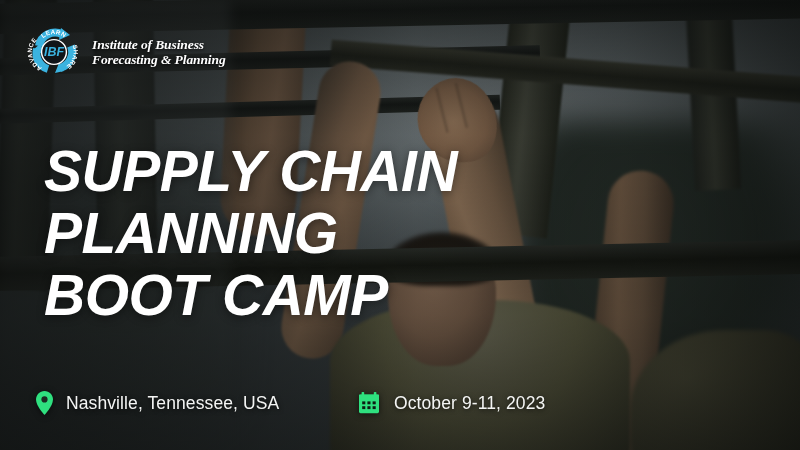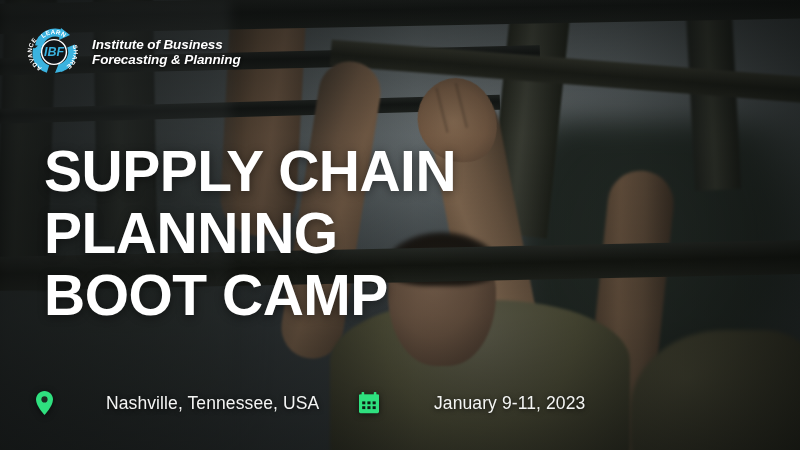--- a/index.html
+++ b/index.html
@@ -197,21 +197,21 @@
   .logo-mark {
     width: 56px;
     height: 56px;
     position: relative;
     flex: 0 0 auto;
   }
   .logo-mark svg { display: block; }
 
   .org-name {
     color: #ffffff;
-    font-family: Liberation Sans, sans-serif;
+    font-family: Liberation Serif, serif;
     font-weight: bold;
     font-style: italic;
     font-size: 13.5px;
     line-height: 15.5px;
     letter-spacing: -0.1px;
     text-shadow: 0 1px 3px rgba(0,0,0,.75);
     white-space: pre-line;
   }
 
   .headline {
@@ -220,20 +220,21 @@
     top: 140px;
     width: 700px;
     color: #ffffff;
     font-family: "Liberation Sans", sans-serif;
     font-weight: bold;
     font-size: 57px;
     line-height: 62px;
     letter-spacing: -0.5px;
     text-shadow: 0 2px 10px rgba(0,0,0,.45);
     white-space: pre-line;
+    font-style: italic;
   }
 
   .subhead {
     position: absolute;
     left: 44px;
     top: 298px;
     width: 560px;
     color: #f2a90f;
     font-family: "Liberation Sans", sans-serif;
     font-weight: bold;
@@ -247,21 +248,20 @@
   .meta-row {
     position: absolute;
     left: 36px;
     top: 391px;
     display: flex;
     align-items: center;
   }
   .meta-item {
     display: flex;
     align-items: center;
-    gap: 40px;
   }
   .meta-item.venue { width: 322px; }
   .meta-icon {
     width: 26px;
     display: flex;
     align-items: center;
     justify-content: flex-start;
     flex: 0 0 auto;
   }
   .meta-icon svg { display: block; filter: drop-shadow(0 1px 3px rgba(0,0,0,.6)); }
@@ -376,18 +376,18 @@
             <g fill="#0e1a13">
               <rect x="4.2" y="9.4" width="3.1" height="2.9"></rect>
               <rect x="9.4" y="9.4" width="3.1" height="2.9"></rect>
               <rect x="14.6" y="9.4" width="3.1" height="2.9"></rect>
               <rect x="4.2" y="14.2" width="3.1" height="2.9"></rect>
               <rect x="9.4" y="14.2" width="3.1" height="2.9"></rect>
               <rect x="14.6" y="14.2" width="3.1" height="2.9"></rect>
             </g>
           </svg>
         </span>
-        <span class="meta-text">January 9-11, 2023</span>
+        <span class="meta-text">October 9-11, 2023</span>
       </div>
 
     </div>
   </div>
 </div>
 
 </body></html>

